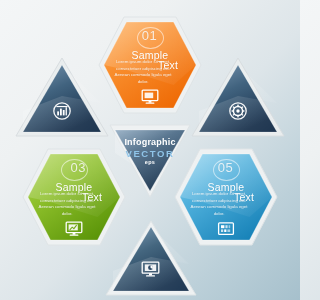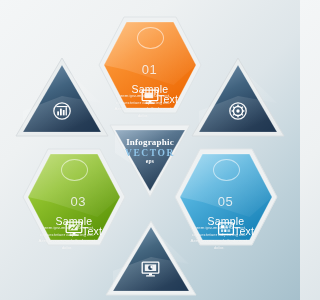--- a/index.html
+++ b/index.html
@@ -30,21 +30,20 @@
     overflow: visible;
   }
 
   .lbl {
     position: absolute;
     color: #ffffff;
     text-align: center;
     pointer-events: none;
     line-height: 1.08;
     text-shadow: 0 0 1px rgba(0,0,0,0.10);
-    margin-top: 34px;
   }
   .num {
     font-size: 13px;
     letter-spacing: 0.5px;
     color: rgba(255,255,255,0.82);
     font-weight: normal;
   }
   .num-ring {
     position: absolute;
     border: 1px solid rgba(255,255,255,0.55);
@@ -286,21 +285,21 @@
         <linearGradient id="gGlossC" x1="0" y1="0" x2="1" y2="1">
           <stop offset="0%" stop-color="#ffffff" stop-opacity="0.24"></stop>
           <stop offset="100%" stop-color="#ffffff" stop-opacity="0.02"></stop>
         </linearGradient>
       </defs>
       <polygon points="2,2 82,2 42,74" fill="#eef1f2" stroke="#dfe4e6" stroke-width="1"></polygon>
       <polygon points="7,7 77,7 42,68" fill="url(#gTriC)"></polygon>
       <polygon points="7,7 77,7 42,68 30,45 7,30" fill="url(#gGlossC)"></polygon>
       <polygon points="7,7 77,7 42,68" fill="none" stroke="rgba(255,255,255,0.3)" stroke-width="0.8"></polygon>
     </svg>
-    <div class="ctr-txt" style="left:7px; top:14px;font-family:Liberation Serif, serif;">
+    <div class="ctr-txt" style="left:7px; top:14px;">
       <div class="ctr-l1">Infographic</div>
       <div class="ctr-l2" style="margin-top:1px;">VECTOR</div>
       <div class="ctr-l4">eps</div>
     </div>
   </div>
 
   <div class="shape" style="left:104px; top:219px; width:94px; height:80px;">
     <svg width="94" height="80" viewBox="0 0 94 80">
       <defs>
         <linearGradient id="gTriBm" x1="0" y1="0" x2="0.55" y2="1">

